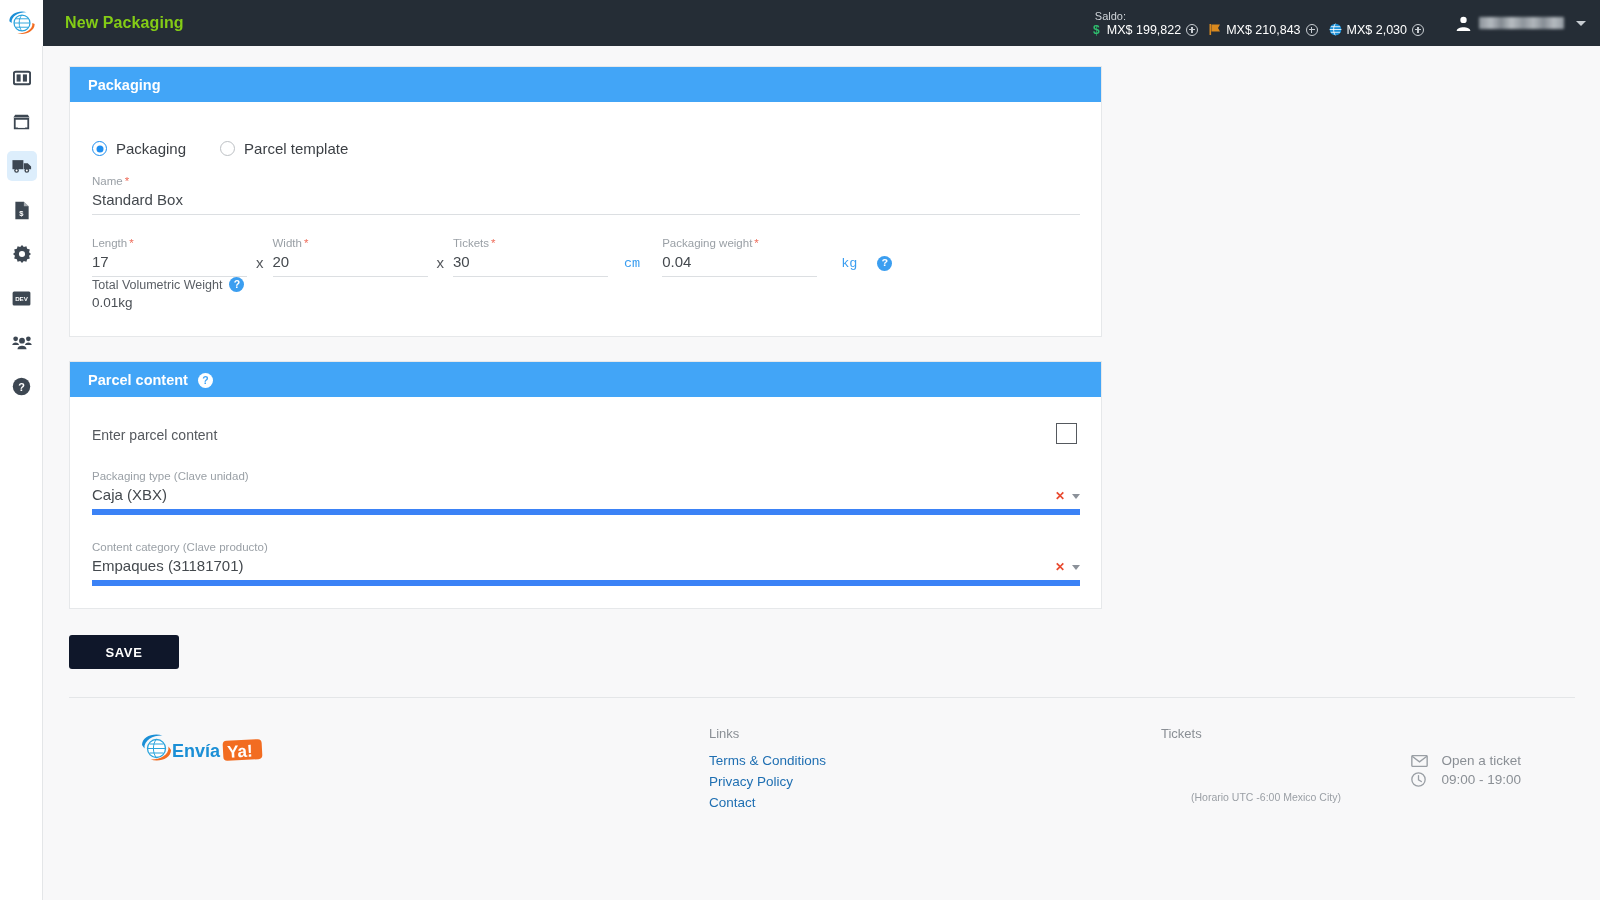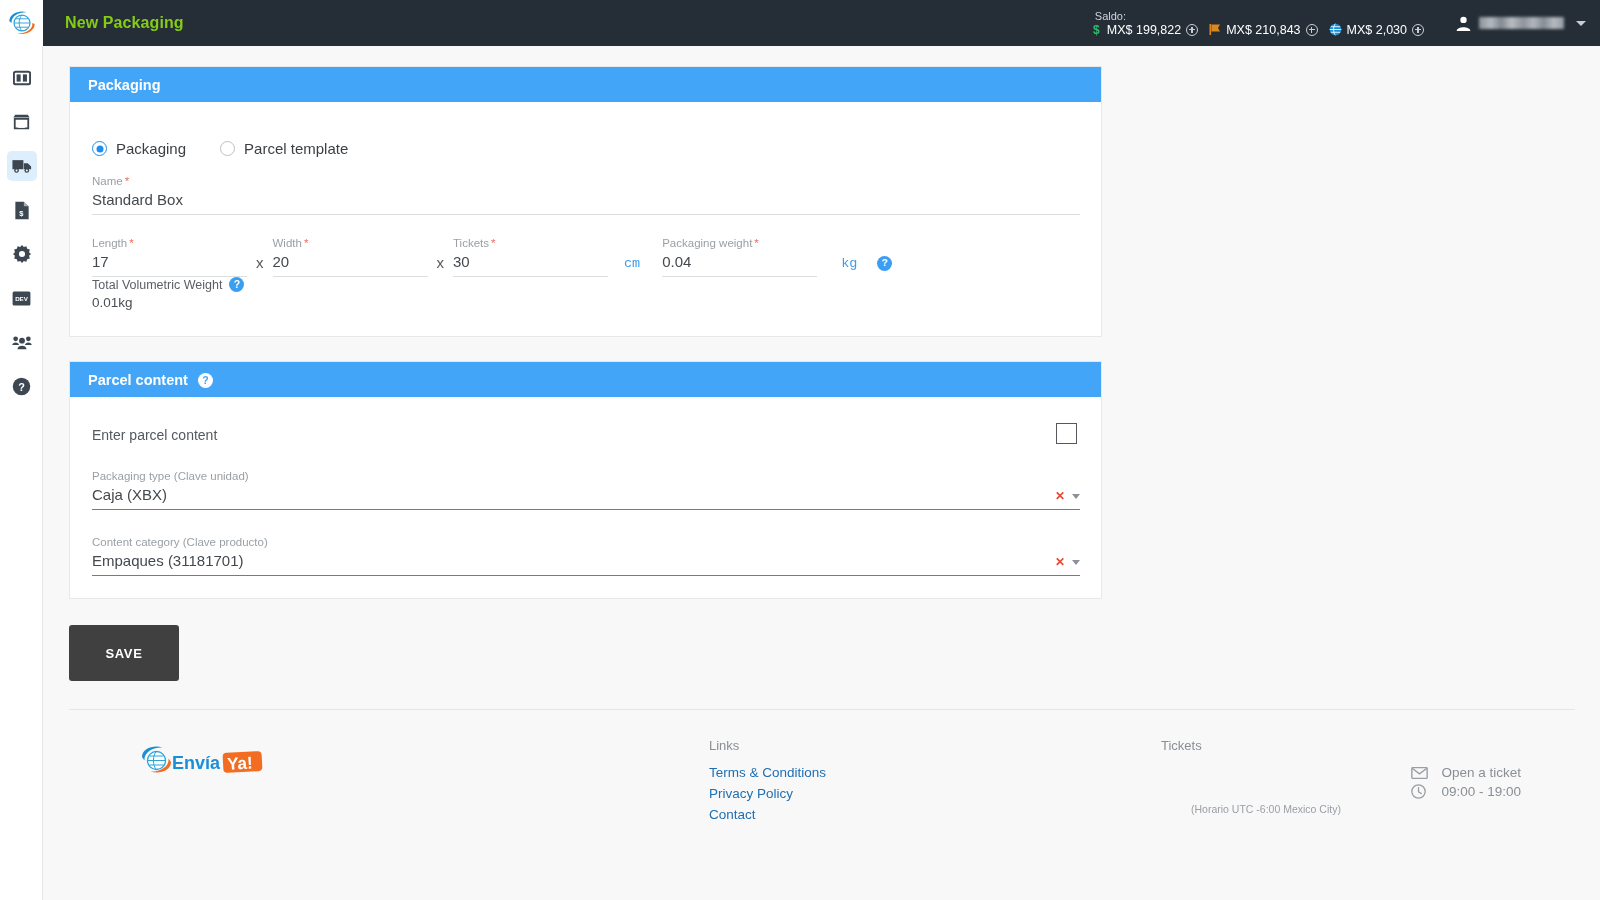--- a/index.html
+++ b/index.html
@@ -196,38 +196,38 @@
     border: 1.6px solid #55595e; background: #fff;
     margin-right: 2px; margin-top: 0px;
   }
   #carte-title {
     font-size: 16px; font-weight: bold; color: #4a4f55;
     margin-top: 26px; letter-spacing: .1px;
   }
   .select-field { margin-top: 26px; position: relative; width: 988px; }
   .select-value-row {
     display: flex; align-items: flex-end; justify-content: space-between;
-    border-bottom: 1px solid #3b82f6;
+    border-bottom: 6px solid #3b82f6;
     padding-bottom: 6px;
   }
   .select-value { font-size: 15px; color: #44494e; }
   .select-icons { display: flex; align-items: center; gap: 7px; padding-bottom: 1px; }
   .clear-x { color: #e8492f; font-size: 12px; font-weight: bold; line-height: 1; }
   .sel-caret {
     width: 0; height: 0;
     border-left: 4.5px solid transparent;
     border-right: 4.5px solid transparent;
     border-top: 5px solid #8b9199;
   }
 
   
   #save-btn {
     margin: 26px 0 0 26px;
-    width: 110px; height: 56px;
-    background: #404040; color: #ffffff;
+    width: 110px; height: 34px;
+    background: #0f172a; color: #ffffff;
     border: none; border-radius: 3px;
     font-size: 13px; font-weight: bold;
     letter-spacing: .6px;
     cursor: pointer;
     font-family: "Liberation Sans", sans-serif;
   }
 
   
   #footer-divider {
     margin: 28px 0 0 26px;

